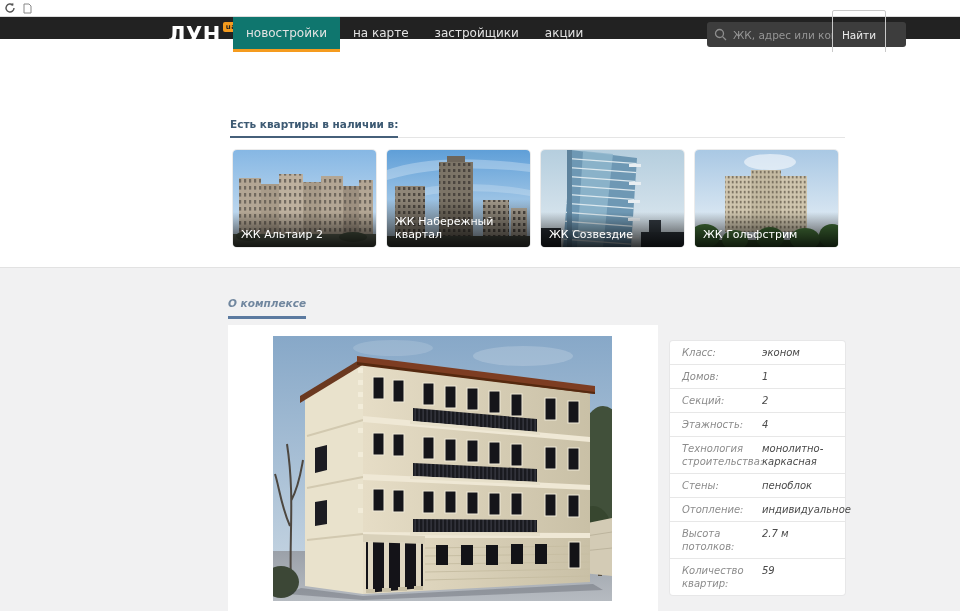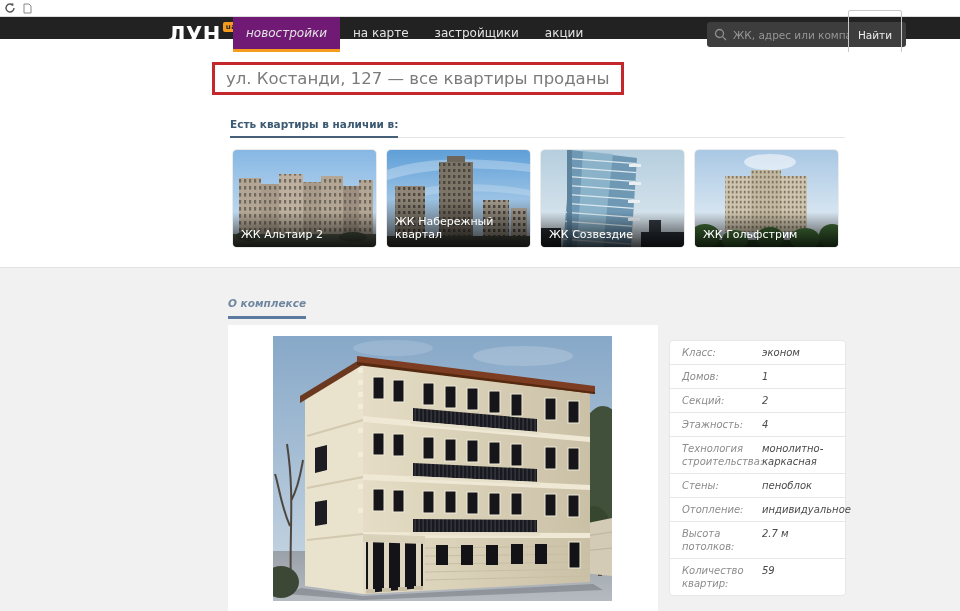--- a/index.html
+++ b/index.html
@@ -22,29 +22,29 @@
             background:#222222; display:flex; align-items:stretch; }
   .logo { position:absolute; left:168px; top:0; height:35px; display:flex;
           align-items:center; color:#fff; font-size:21px; font-weight:bold;
           letter-spacing:.5px; cursor:pointer; }
   .logo .badge { background:#f59b1e; color:#222; font-size:7px; font-weight:bold;
                  padding:1px 3px; border-radius:2px; margin-left:2px;
                  align-self:flex-start; margin-top:5px; }
   .menu { position:absolute; left:233px; top:0; height:35px; display:flex; }
   .menu-item { display:flex; align-items:center; padding:0 13px; color:#e3e3e3;
                font-size:12px; cursor:pointer; border-bottom:3px solid transparent; }
-  .menu-item.active { background:#701a75; border-bottom:3px solid #f59b1e;font-style:italic; }
+  .menu-item.active { background:#0f766e; border-bottom:3px solid #f59b1e; }
   .search { position:absolute; left:707px; top:5px; width:199px; height:25px;
             background:#3d3d3d; border-radius:3px; display:flex; align-items:center; }
   .search svg { margin-left:7px; flex:none; }
   .search input { flex:1; min-width:0; background:transparent; border:none; outline:none;
                   color:#cfcfcf; font-size:10.5px; margin-left:6px;
                   font-family:"DejaVu Sans", sans-serif; }
   .search input::placeholder { color:#969696; }
-  .search button { flex:none; margin-right:4px; background:transparent;
+  .search button { flex:none; margin-right:20px; background:transparent;
                    border:1px solid #c9c9c9; border-radius:2px; color:#ededed;
                    font-size:10.5px; padding:18px 9px; cursor:pointer;
                    font-family:"DejaVu Sans", sans-serif; }
 
   
   .section-top { position:absolute; top:52px; left:0; width:960px; height:216px;
                  background:#fff; border-bottom:1px solid #e2e2e2; }
   .annotation { position:absolute; left:212px; top:10px; border:3px solid #c4282d;
                 padding:4px 11px; background:transparent; }
   .page-title { font-size:16.5px; font-weight:normal; color:#7b7b7b; white-space:nowrap; }
@@ -116,23 +116,20 @@
       <svg width="13" height="13" viewBox="0 0 13 13">
         <circle cx="5.5" cy="5.5" r="4" fill="none" stroke="#8e8e8e" stroke-width="1.3"></circle>
         <line x1="8.6" y1="8.6" x2="12" y2="12" stroke="#8e8e8e" stroke-width="1.3"></line>
       </svg>
       <input placeholder="ЖК, адрес или компания" style="">
       <button>Найти</button>
     </div>
   </div>
 
   <div class="section-top">
-    <div class="annotation">
-      <h1 class="page-title">ул. Костанди, 127 — все квартиры проданы</h1>
-    </div>
     <div class="rule-light"></div>
     <h2 class="avail-heading">Есть квартиры в наличии в:</h2>
 
     <div class="cards">
 
       <a class="card">
         <svg width="143" height="97" viewBox="0 0 143 97" preserveAspectRatio="none">
           <defs>
             <linearGradient id="c1sky" x1="0" y1="0" x2="0" y2="1">
               <stop offset="0" stop-color="#86b7e4"></stop>

